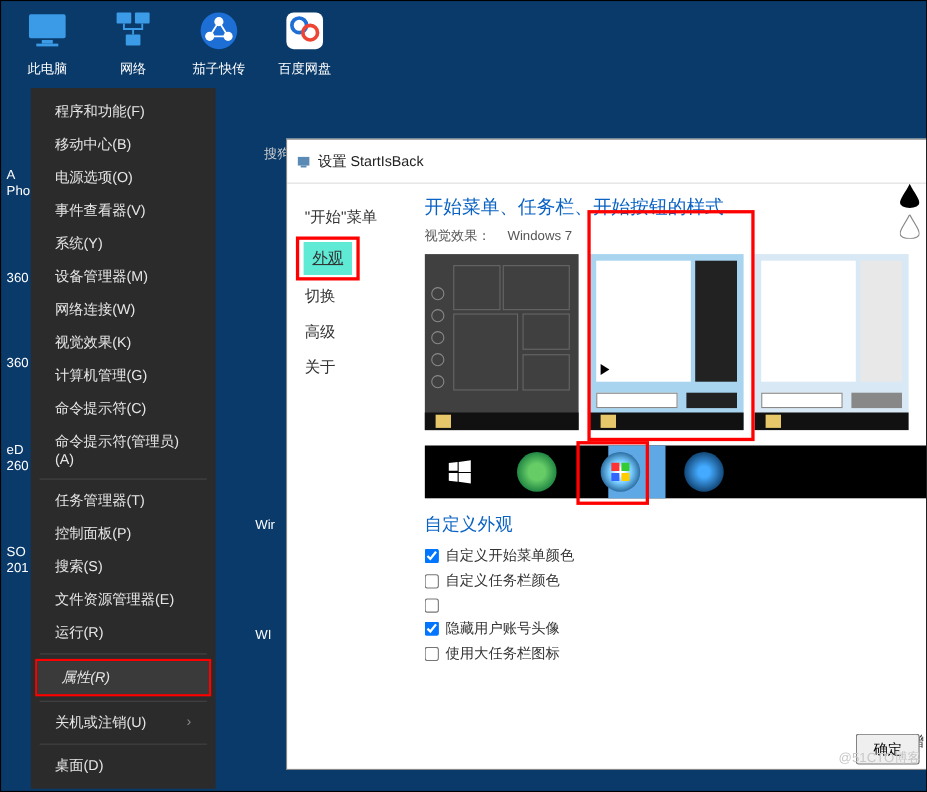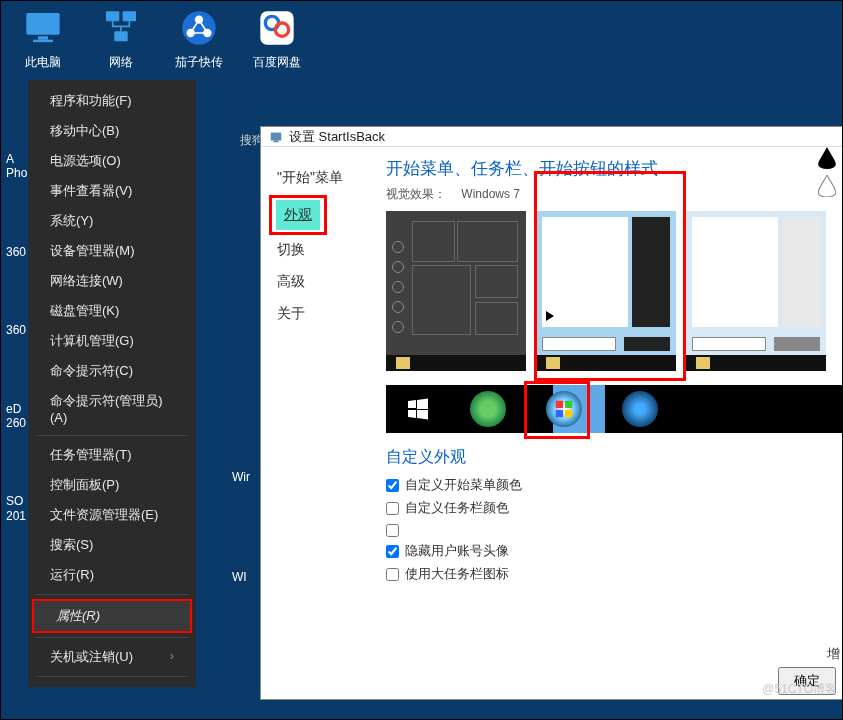--- a/index.html
+++ b/index.html
@@ -21,21 +21,21 @@
   .ctx-item.hover { background:#3a3a3a; }
   .ctx-sep { height:1px; background:#444; margin:4px 8px; }
   .ctx-arrow { float:right; color:#888; }
   .ctx-highlight { border:2px solid #ff0000; margin:0 4px;font-style:italic; }
 
   
   .bg-ico { position:absolute; left:240px; color:#ccc; font-size:12px; }
 
   
   .win { position:absolute; top:126px; left:260px; right:0; bottom:20px; background:#fff; border:1px solid #888; display:flex; flex-direction:column; }
-  .titlebar { height:20px; display:flex; align-items:center; gap:6px; padding:0 8px; font-size:13px; color:#222; border-bottom:1px solid #ddd;}
+  .titlebar { height:40px; display:flex; align-items:center; gap:6px; padding:0 8px; font-size:13px; color:#222; border-bottom:1px solid #ddd;}
   .titlebar .tb-icon{ width:14px; height:14px; display:inline-block; }
   .win-body { flex:1; display:flex; overflow:hidden; }
 
   .sidebar { width:125px; padding:16px 0 0 8px; font-size:14px; color:#333; }
   .side-item { padding:6px 8px; margin-bottom:2px; cursor:default;}
   .side-item.selected { background:#5eead4;text-decoration:underline; }
   .side-highlight { border:3px solid #ff0000; display:inline-block; padding:2px 4px;}
 
   .content { flex:1; padding:10px 4px 4px 0; position:relative; font-size:13px; color:#333; overflow:hidden;}
   .content h2 { color:#0a62c4; font-size:17px; font-weight:500; margin-bottom:6px;}
@@ -140,37 +140,38 @@
 <div class="bg-ico" style="top:570px;left:232px;color:#fff">WI</div>
 
 <div class="ctx">
   <div class="ctx-item">程序和功能(F)</div>
   <div class="ctx-item">移动中心(B)</div>
   <div class="ctx-item">电源选项(O)</div>
   <div class="ctx-item">事件查看器(V)</div>
   <div class="ctx-item">系统(Y)</div>
   <div class="ctx-item">设备管理器(M)</div>
   <div class="ctx-item">网络连接(W)</div>
-  <div class="ctx-item">磁盘管理(K)</div>
+  <div class="ctx-item">视觉效果(K)</div>
   <div class="ctx-item">计算机管理(G)</div>
   <div class="ctx-item">命令提示符(C)</div>
   <div class="ctx-item">命令提示符(管理员)(A)</div>
   <div class="ctx-sep"></div>
   <div class="ctx-item">任务管理器(T)</div>
   <div class="ctx-item">控制面板(P)</div>
+  <div class="ctx-item">搜索(S)</div>
   <div class="ctx-item">文件资源管理器(E)</div>
-  <div class="ctx-item">搜索(S)</div>
   <div class="ctx-item">运行(R)</div>
   <div class="ctx-sep"></div>
   <div class="ctx-highlight">
     <div class="ctx-item hover" style="margin:0">属性(R)</div>
   </div>
   <div class="ctx-sep"></div>
   <div class="ctx-item"><span>关机或注销(U)</span><span class="ctx-arrow">›</span></div>
   <div class="ctx-sep"></div>
+  <div class="ctx-item">桌面(D)</div>
 </div>
 
 <div class="win">
   <div class="titlebar">
     <span class="tb-icon">
       <svg viewBox="0 0 16 16">
           <rect x="2" y="3" width="12" height="9" fill="#5b8bb4"></rect>
           <rect x="5" y="12" width="6" height="2" fill="#5b8bb4"></rect>
         </svg>
     </span>

